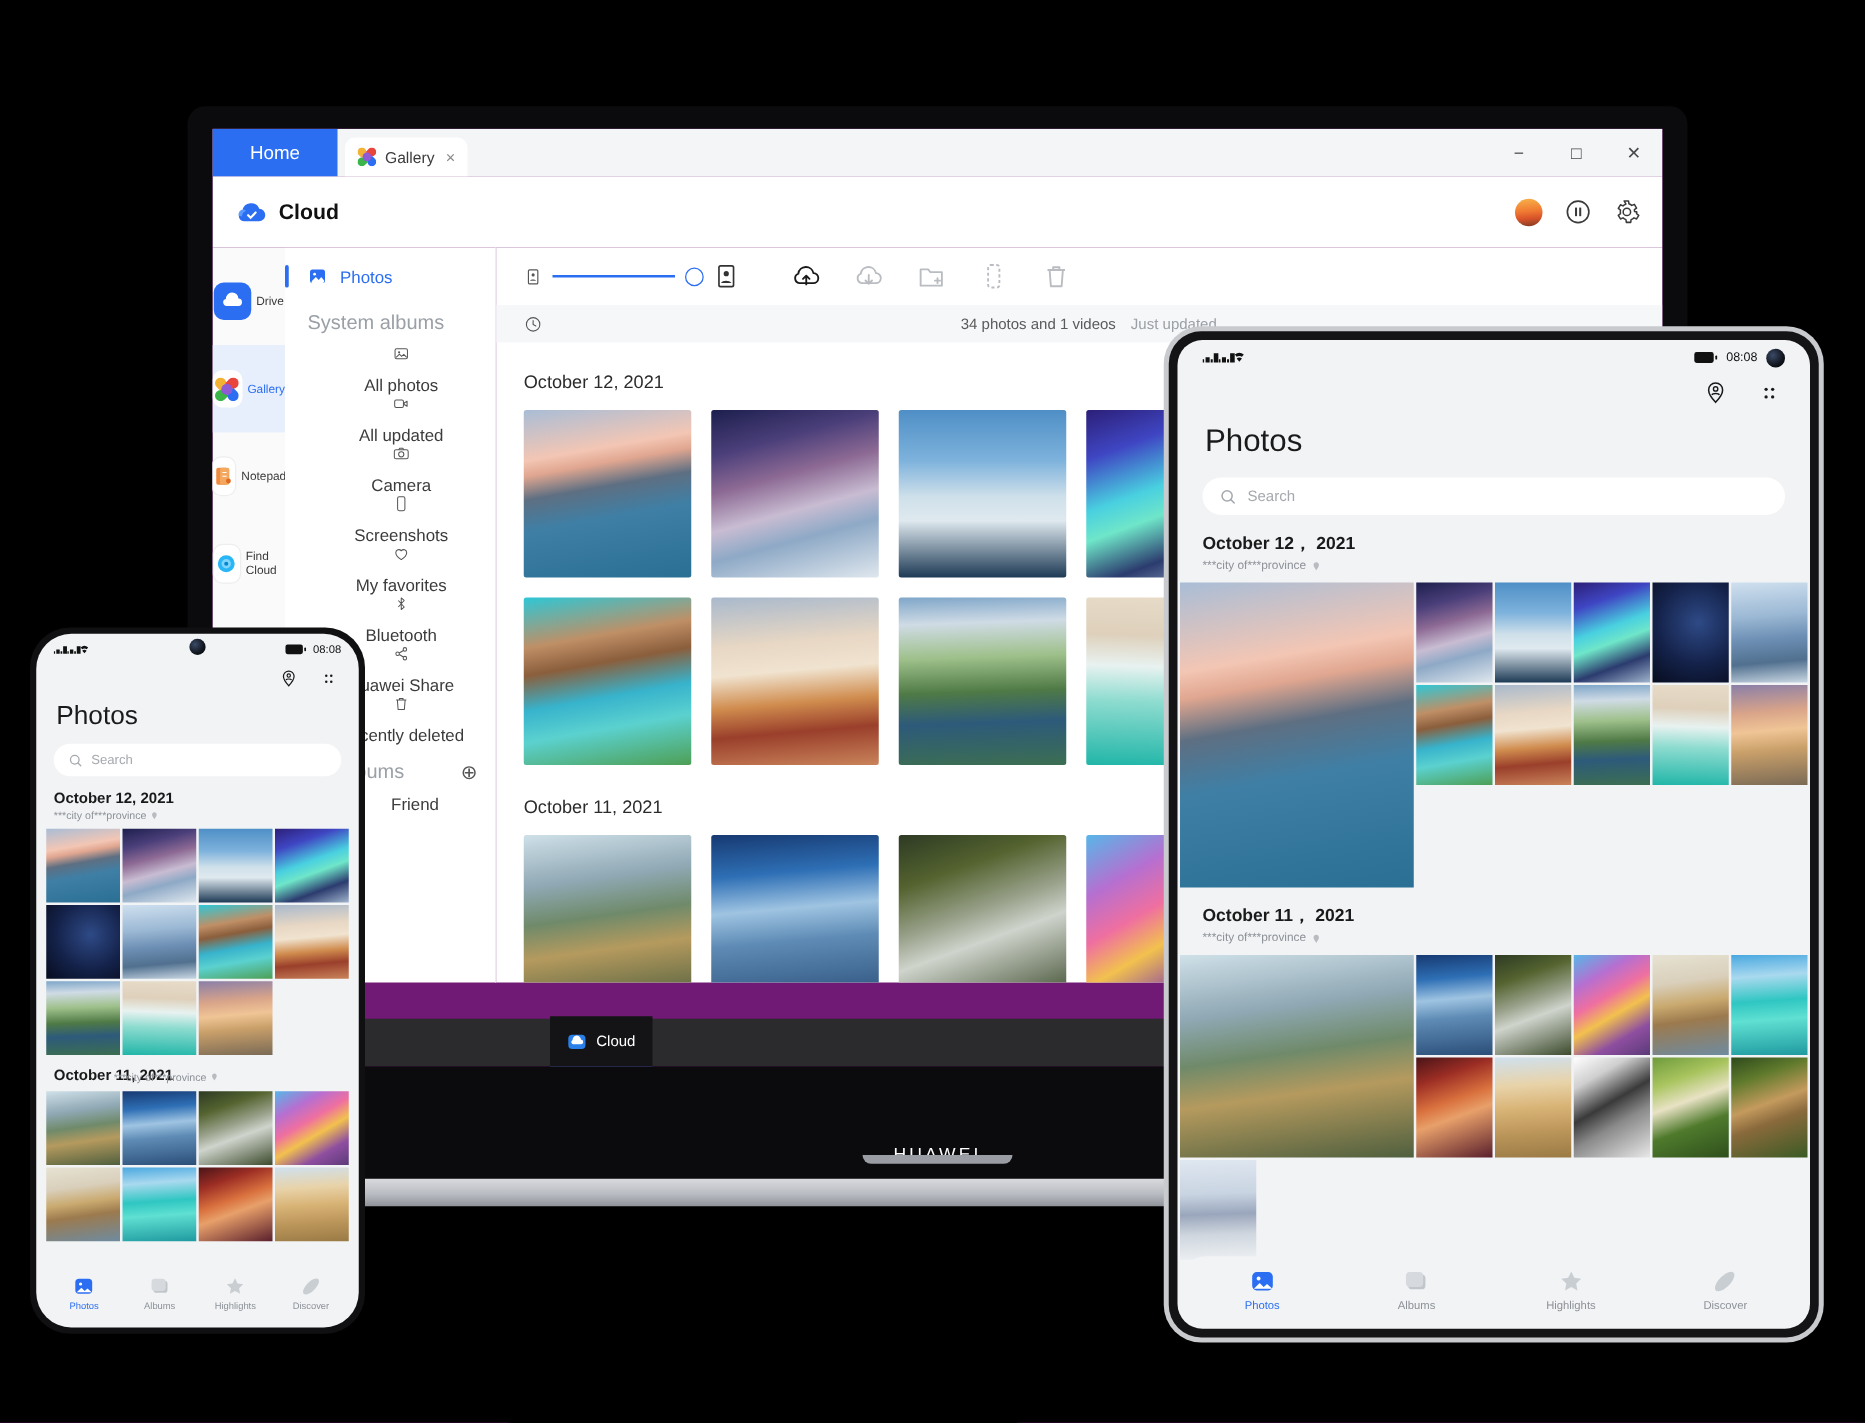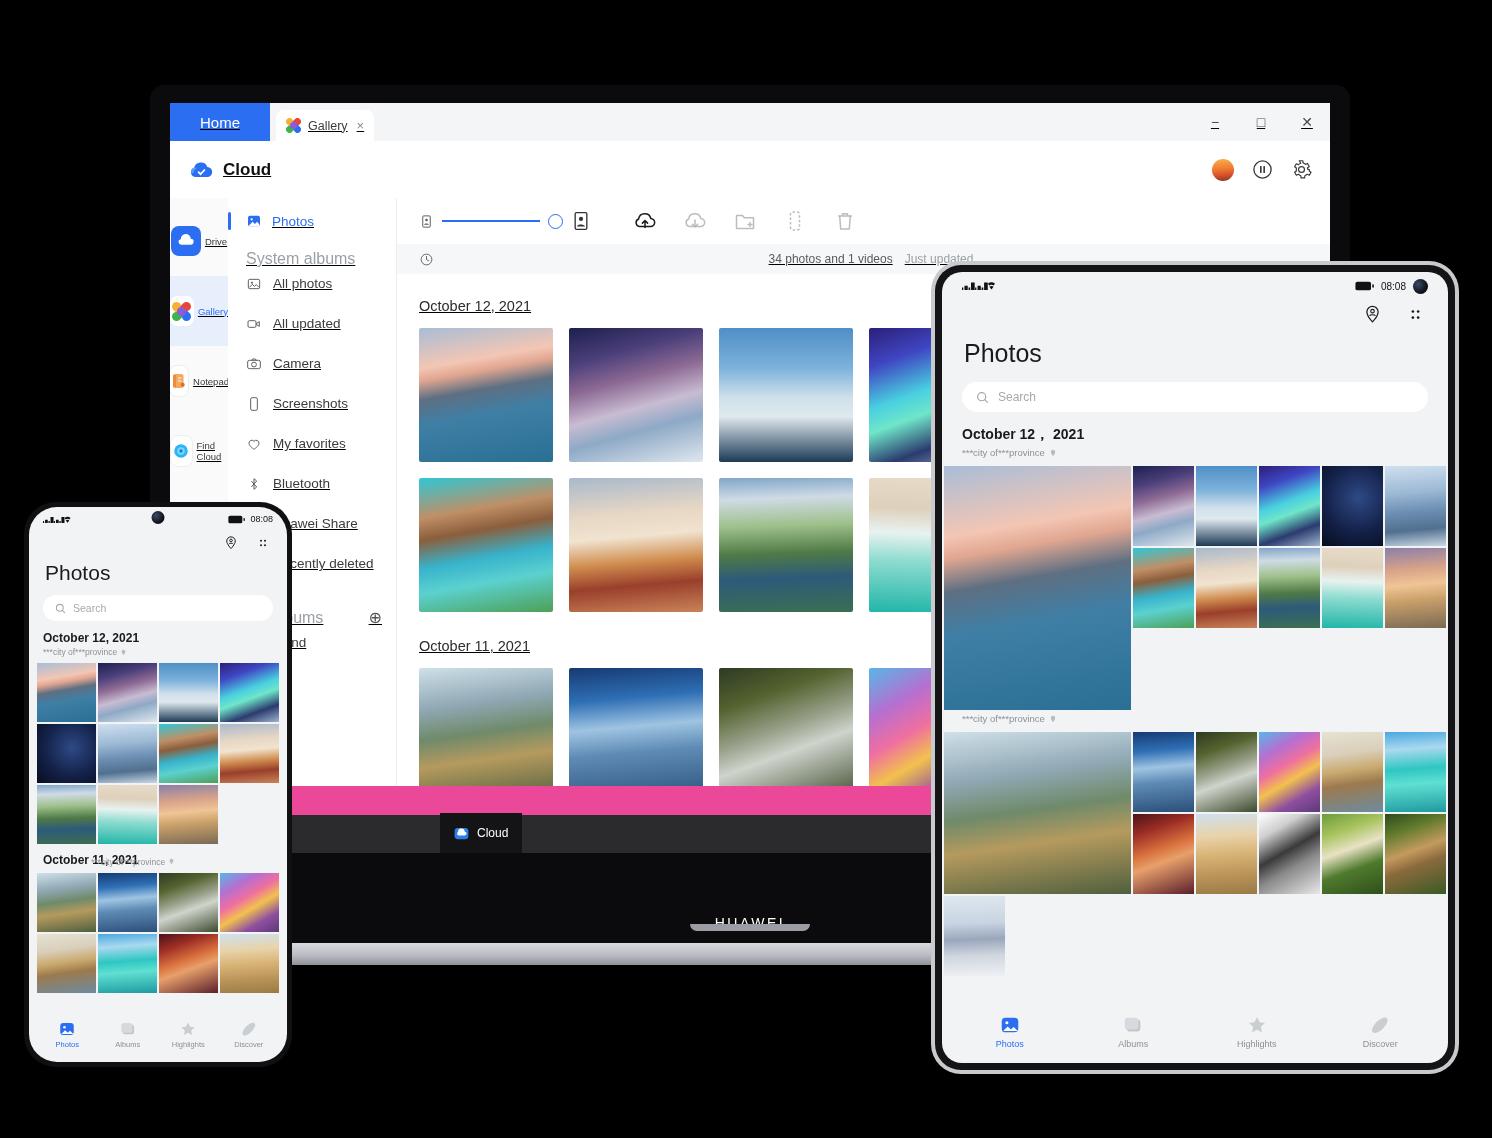--- a/index.html
+++ b/index.html
@@ -2,21 +2,21 @@
 <html><head>
 <meta charset="utf-8">
 <style>
   html,body{margin:0;padding:0;background:#000;}
   body{width:1492px;height:1138px;position:relative;overflow:hidden;
        font-family:"Liberation Sans","DejaVu Sans",sans-serif;}
   .abs{position:absolute;}
   
   #laptop{left:150px;top:85px;width:1200px;height:860px;}
   #laptop-shell{position:absolute;inset:0;background:#0b0b0d;border-radius:14px;}
-  #laptop-screen{position:absolute;left:20px;top:18px;right:20px;bottom:92px;background:#ec4899;overflow:hidden;text-decoration:underline;}
+  #laptop-screen{position:absolute;left:20px;top:18px;right:20px;bottom:92px;background:#701a75;overflow:hidden;}
   
   .tabbar{height:38px;background:#f4f5f7;display:flex;align-items:flex-end;position:relative;}
   .home-tab{width:100px;height:38px;background:#2b6ef2;color:#fff;display:flex;align-items:center;
             justify-content:center;font-size:15px;}
   .gal-tab{height:31px;margin-left:6px;background:#fff;border-radius:8px 8px 0 0;display:flex;
            align-items:center;gap:7px;padding:0 10px;font-size:12.5px;color:#3c3c3c;}
   .pinwheel{width:15px;height:15px;border-radius:3px;position:relative;overflow:hidden;background:#fff;}
   .pinwheel i{position:absolute;width:7px;height:7px;border-radius:50% 50% 50% 0;}
   .pinwheel i:nth-child(1){background:#f2b233;left:0;top:0;transform:rotate(-45deg)}
   .pinwheel i:nth-child(2){background:#e8453c;right:0;top:0;transform:rotate(45deg)}
@@ -42,21 +42,21 @@
   .apprail{width:58px;background:#fafafa;padding-top:8px;}
   .railitem{height:70px;display:flex;flex-direction:row;align-items:center;justify-content:center;gap:4px;}
   .railitem.active{background:#e7effd;}
   .railicon{width:30px;height:30px;border-radius:8px;display:flex;align-items:center;justify-content:center;}
   .raillabel{font-size:9.5px;color:#3a3a3a;}
   .railitem.active .raillabel{color:#2b6ef2;}
   .navcol{width:168px;background:#fff;border-right:1px solid #ececec;padding-top:6px;position:relative;}
   .navtop{display:flex;align-items:center;gap:10px;height:34px;padding-left:18px;color:#2b6ef2;font-size:13.5px;}
   .navtop:before{content:"";position:absolute;left:0;width:3px;height:18px;background:#2b6ef2;border-radius:2px;}
   .navsection{font-size:16px;color:#9aa0a6;padding:12px 0 8px 18px;}
-  .navitem{display:flex;align-items:flex-start;gap:11px;height:40px;padding-left:18px;font-size:13.5px;color:#3b3b3b;}
+  .navitem{display:flex;align-items:center;gap:11px;height:40px;padding-left:18px;font-size:13.5px;color:#3b3b3b;flex-direction:column;}
   .navplus{margin-left:auto;margin-right:14px;color:#555;}
   .content{flex:1;background:#fff;position:relative;overflow:hidden;}
   .toolbar{height:46px;display:flex;align-items:center;padding:0 22px;gap:0;}
   .slider{display:flex;align-items:center;gap:8px;}
   .track{width:98px;height:2px;background:#2b6ef2;position:relative;}
   .thumb{width:13px;height:13px;border-radius:50%;background:#fff;border:1.6px solid #2b6ef2;}
   .tbtns{display:flex;align-items:center;gap:26px;margin-left:42px;}
   .statusbar{height:30px;background:#f6f7f9;display:flex;align-items:center;padding:0 22px;font-size:12px;color:#5a5a5a;}
   .stcenter{margin:0 auto;display:flex;gap:12px;align-items:center;}
   .st-muted{color:#9aa0a6;}
@@ -601,20 +601,21 @@
       <div class="p-stars"></div>
 
       <div class="p-mountain"></div>
       <div class="p-lake"></div>
       <div class="p-taj"></div>
       <div class="p-river"></div>
       <div class="p-wave"></div>
       <div class="p-pier"></div>
     </div>
 
+    <div class="tdate">October 11， 2021</div>
     <div class="tloc">
       <span>***city  of***province</span>
       <svg width="8" height="8" viewBox="0 0 24 24">
         <path d="M12 2.5c-3.6 0-6.4 2.8-6.4 6.3 0 4.6 6.4 12.7 6.4 12.7s6.4-8.1 6.4-12.7c0-3.5-2.8-6.3-6.4-6.3z" fill="#b8bcc1"></path>
       </svg>
     </div>
     <div class="tmosaic" style="grid-auto-rows:80px">
       <div class="thero p-dunes-green" style="grid-row:span 2"></div>
       <div class="p-ship"></div>
       <div class="p-owl"></div>

